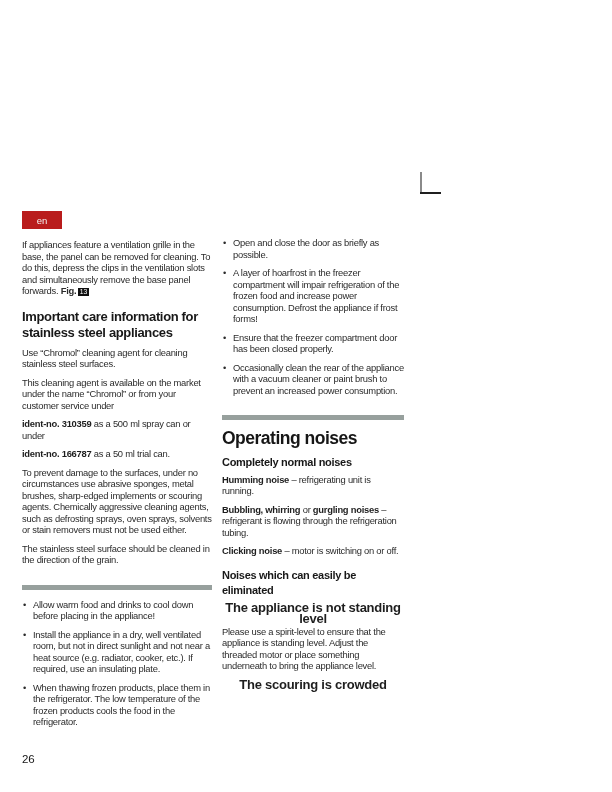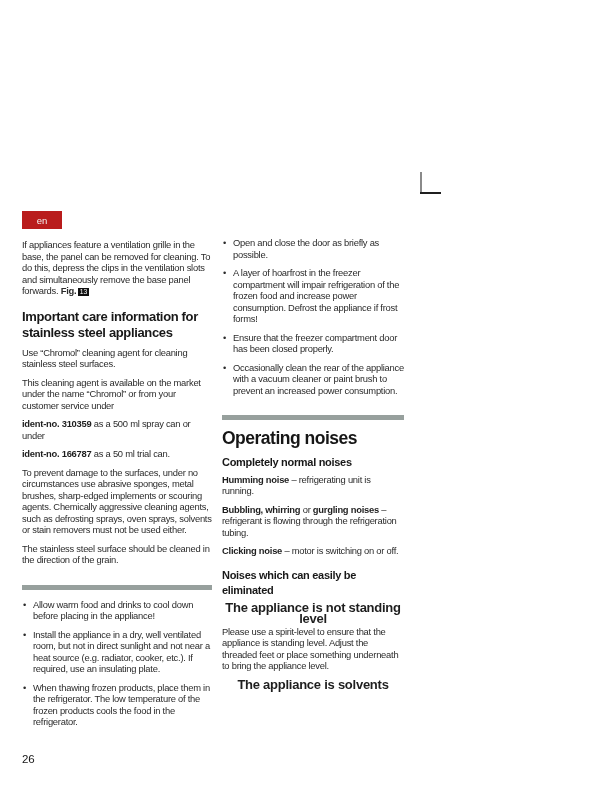--- a/index.html
+++ b/index.html
@@ -119,20 +119,20 @@
 
     <p class="body"><b>Humming noise</b><span> – refrigerating unit is running.</span></p>
 
     <p class="body"><b>Bubbling, whirring</b><span> or </span><b>gurgling noises</b><span> – refrigerant is flowing through the refrigeration tubing.</span></p>
 
     <p class="body"><b>Clicking noise</b><span> – motor is switching on or off.</span></p>
 
     <h2 class="mid">Noises which can easily be eliminated</h2>
 
     <h3 class="runin">The appliance is not standing level</h3>
-    <p class="body">Please use a spirit-level to ensure that the appliance is standing level. Adjust the threaded feet or place something underneath to bring the appliance level.</p>
+    <p class="body">Please use a spirit-level to ensure that the appliance is standing level. Adjust the threaded motor or place something underneath to bring the appliance level.</p>
 
-    <h3 class="runin">The appliance is solvents</h3>
+    <h3 class="runin">The scouring is crowded</h3>
   </div>
 
   <div class="page-number">26</div>
 
 </div>
 
 </body></html>

